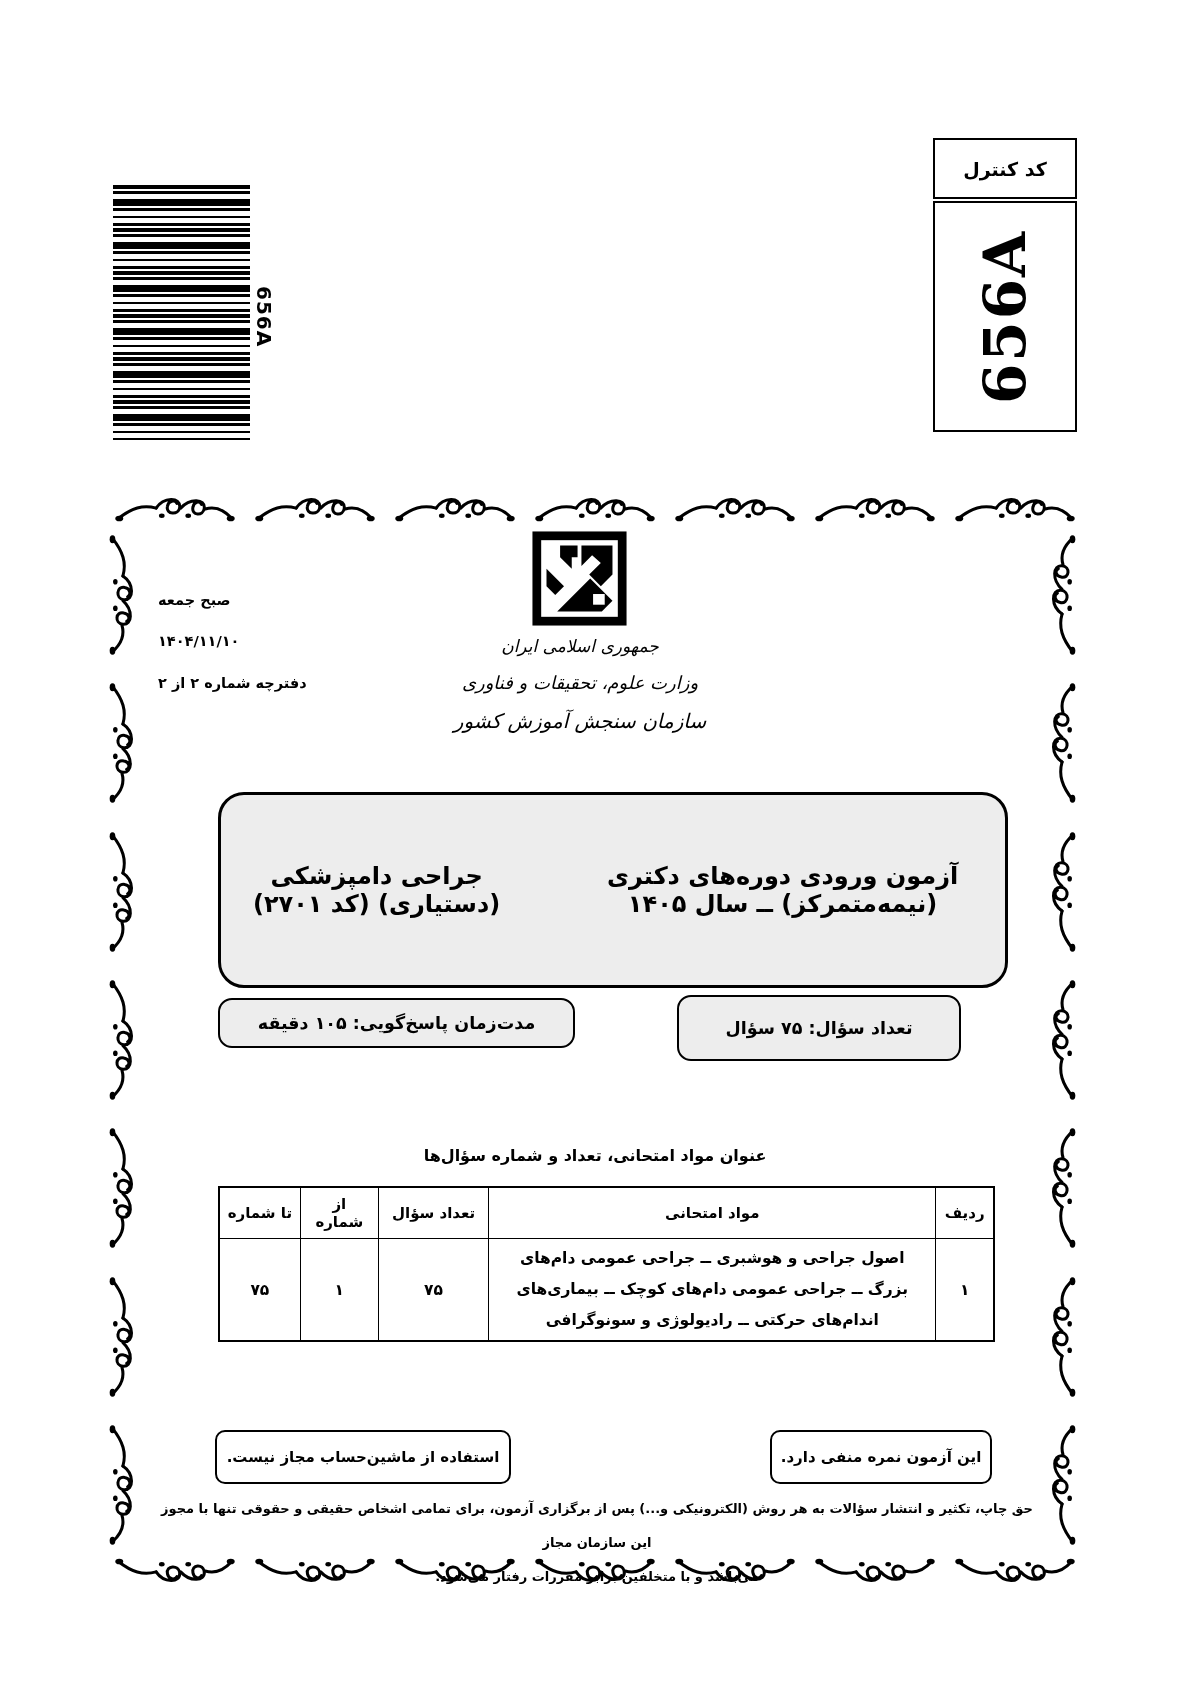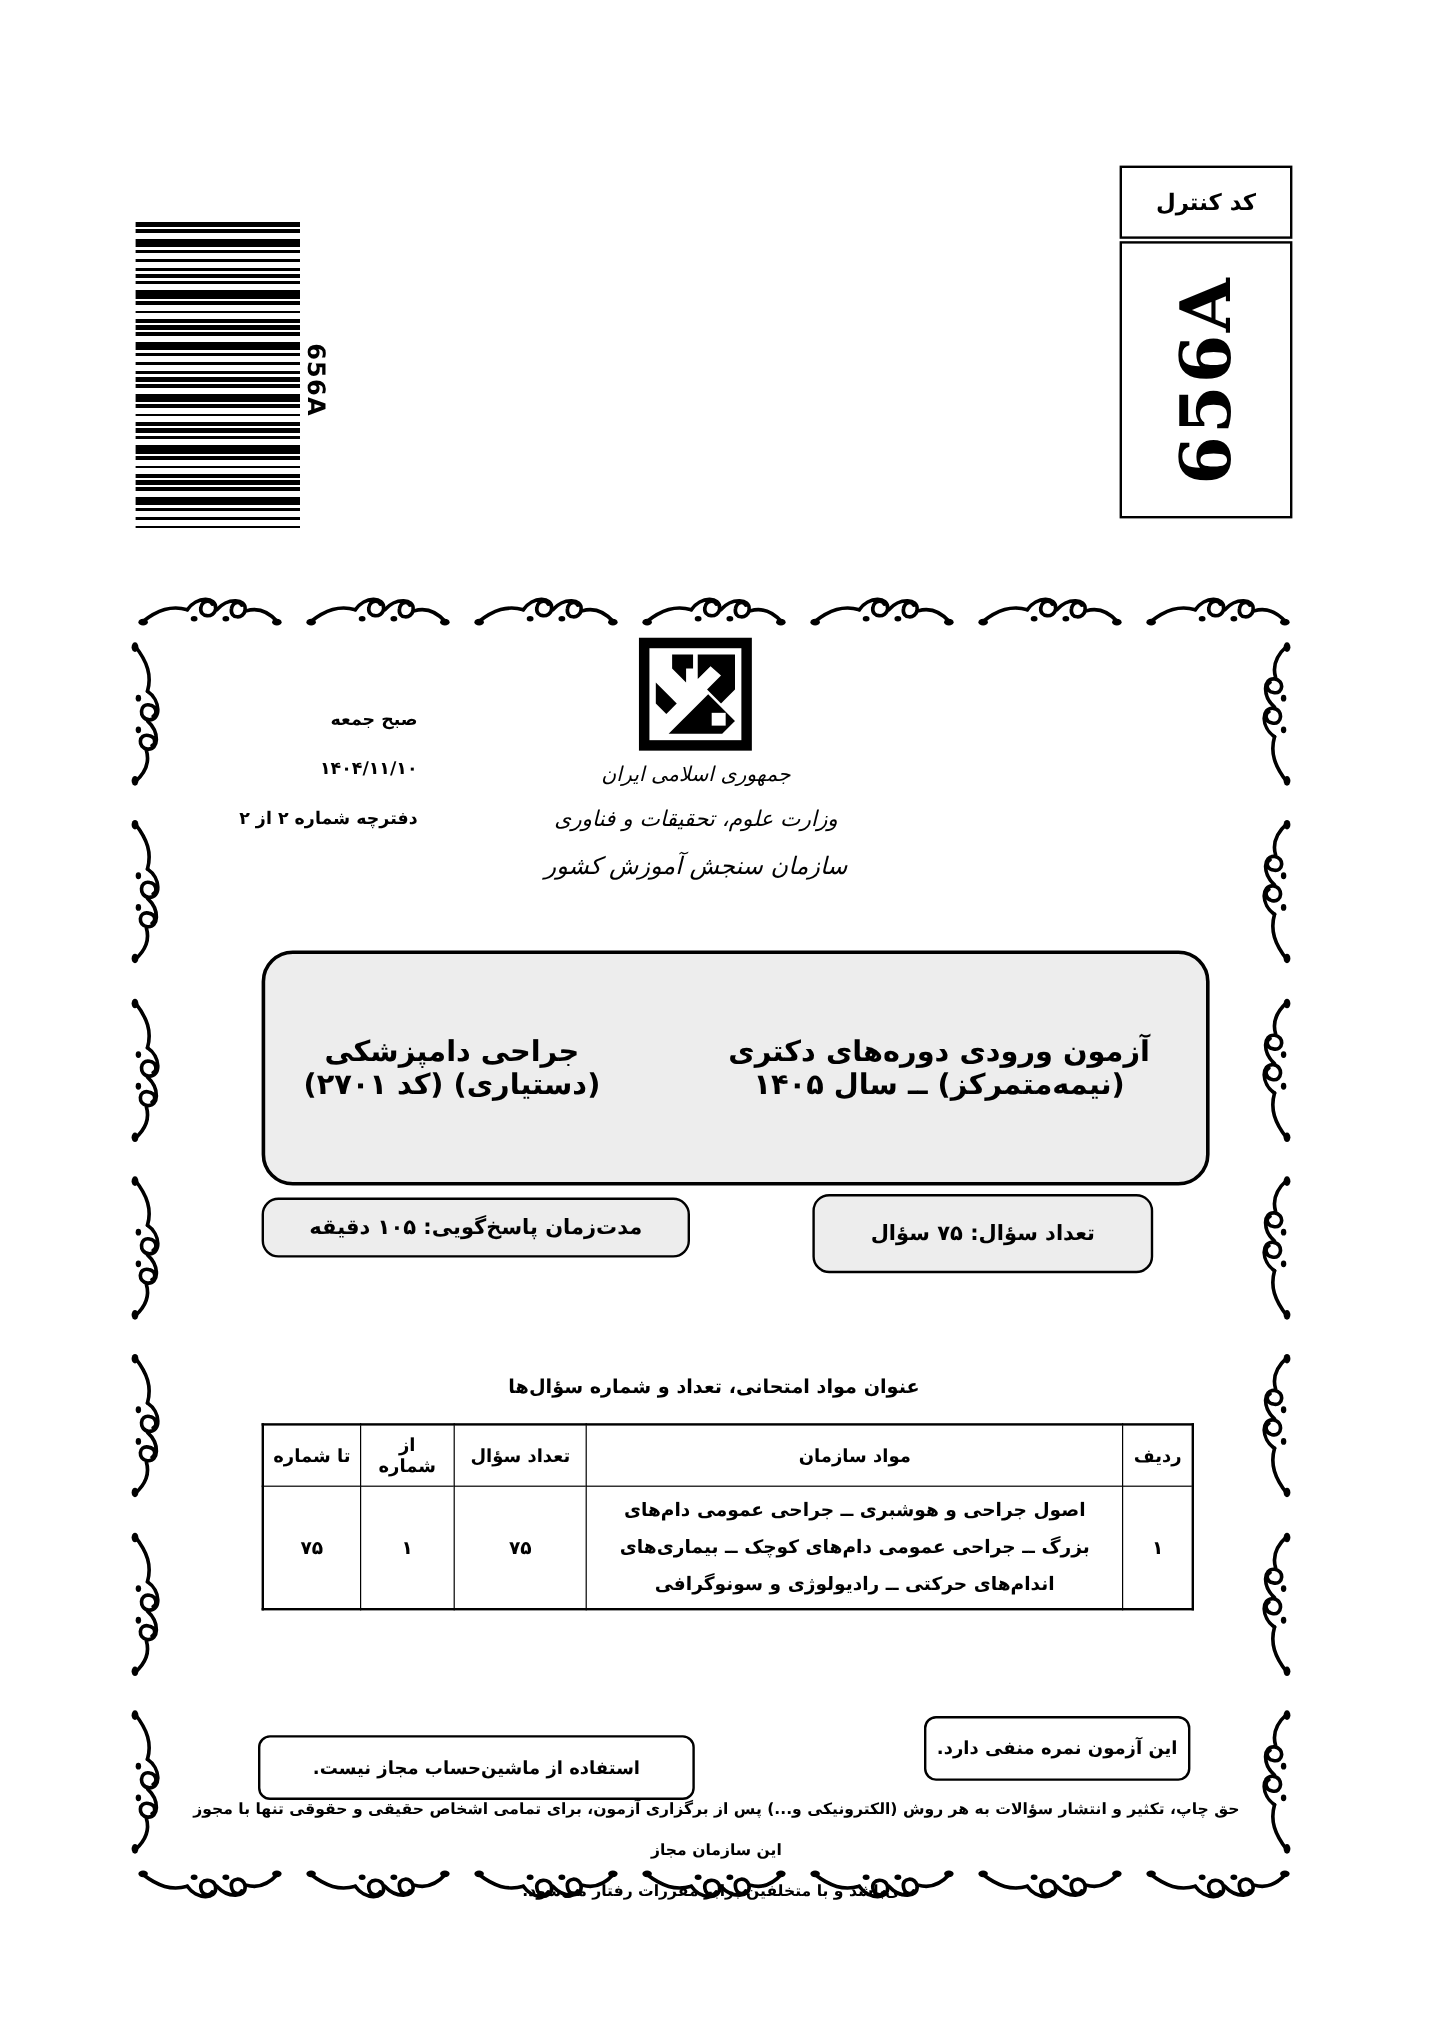--- a/index.html
+++ b/index.html
@@ -44,21 +44,21 @@
   .orn-bottom{left:112px;top:1552px;width:966px;transform:scaleY(-1);}
   .orn-left{left:139px;top:532px;width:1016px;transform:rotate(90deg);transform-origin:0 0;}
   .orn-right{left:1046px;top:1548px;width:1016px;transform:rotate(-90deg);transform-origin:0 0;}
   
   .quote{
     position:absolute;left:640px;top:588px;width:400px;text-align:center;
     font-weight:600;font-size:15.5px;line-height:1.5;
   }
   .quote .q2{font-size:14.5px;margin-top:12px;font-weight:600;}
   .session-block{
-    position:absolute;left:158px;top:580px;width:190px;text-align:right;
+    position:absolute;left:158px;top:580px;width:190px;text-align:left;
     font-weight:bold;font-size:14.5px;line-height:2.85;
   }
   .logo{position:absolute;left:531px;top:530px;width:97px;height:97px;}
   .org-block{
     position:absolute;left:380px;top:638px;width:400px;text-align:center;
     font-style:italic;
   }
   .org-block .o1{font-size:17px;line-height:1.0;}
   .org-block .o2{font-size:18px;margin-top:17px;}
   .org-block .o3{font-size:20px;margin-top:16px;}
@@ -96,21 +96,21 @@
   .col-subjects{width:446px;}
   .col-count{width:110px;}
   .col-from{width:78px;}
   .col-to{width:81px;}
   
   .notice-box{
     position:absolute;box-sizing:border-box;background:#fff;border:2.5px solid #000;border-radius:10px;
     display:flex;align-items:center;justify-content:center;font-weight:bold;font-size:15px;
   }
   .notice-negative{left:770px;top:1430px;width:222px;height:54px;}
-  .notice-calc{left:215px;top:1430px;width:364px;height:54px;margin-top:16px;}
+  .notice-calc{left:215px;top:1430px;width:296px;height:54px;}
   
   .copyright{
     position:absolute;left:150px;top:1492px;width:894px;text-align:center;
     font-weight:bold;font-size:13px;line-height:2.6;
   }
 </style>
 </head>
 <body>
 
 <div class="page">
@@ -559,21 +559,21 @@
     <colgroup>
       <col class="col-row">
         <col class="col-subjects">
         <col class="col-count">
         <col class="col-from">
         <col class="col-to">
     </colgroup>
     <thead>
       <tr>
         <th>ردیف</th>
-        <th>مواد سازمان</th>
+        <th>مواد امتحانی</th>
         <th>تعداد سؤال</th>
         <th>از شماره</th>
         <th>تا شماره</th>
       </tr>
     </thead>
     <tbody>
       <tr>
         <td>۱</td>
         <td class="subjects">اصول جراحی و هوشبری ــ جراحی عمومی دام‌های بزرگ ــ جراحی عمومی دام‌های کوچک ــ بیماری‌های اندام‌های حرکتی ــ رادیولوژی و سونوگرافی</td>
         <td>۷۵</td>

